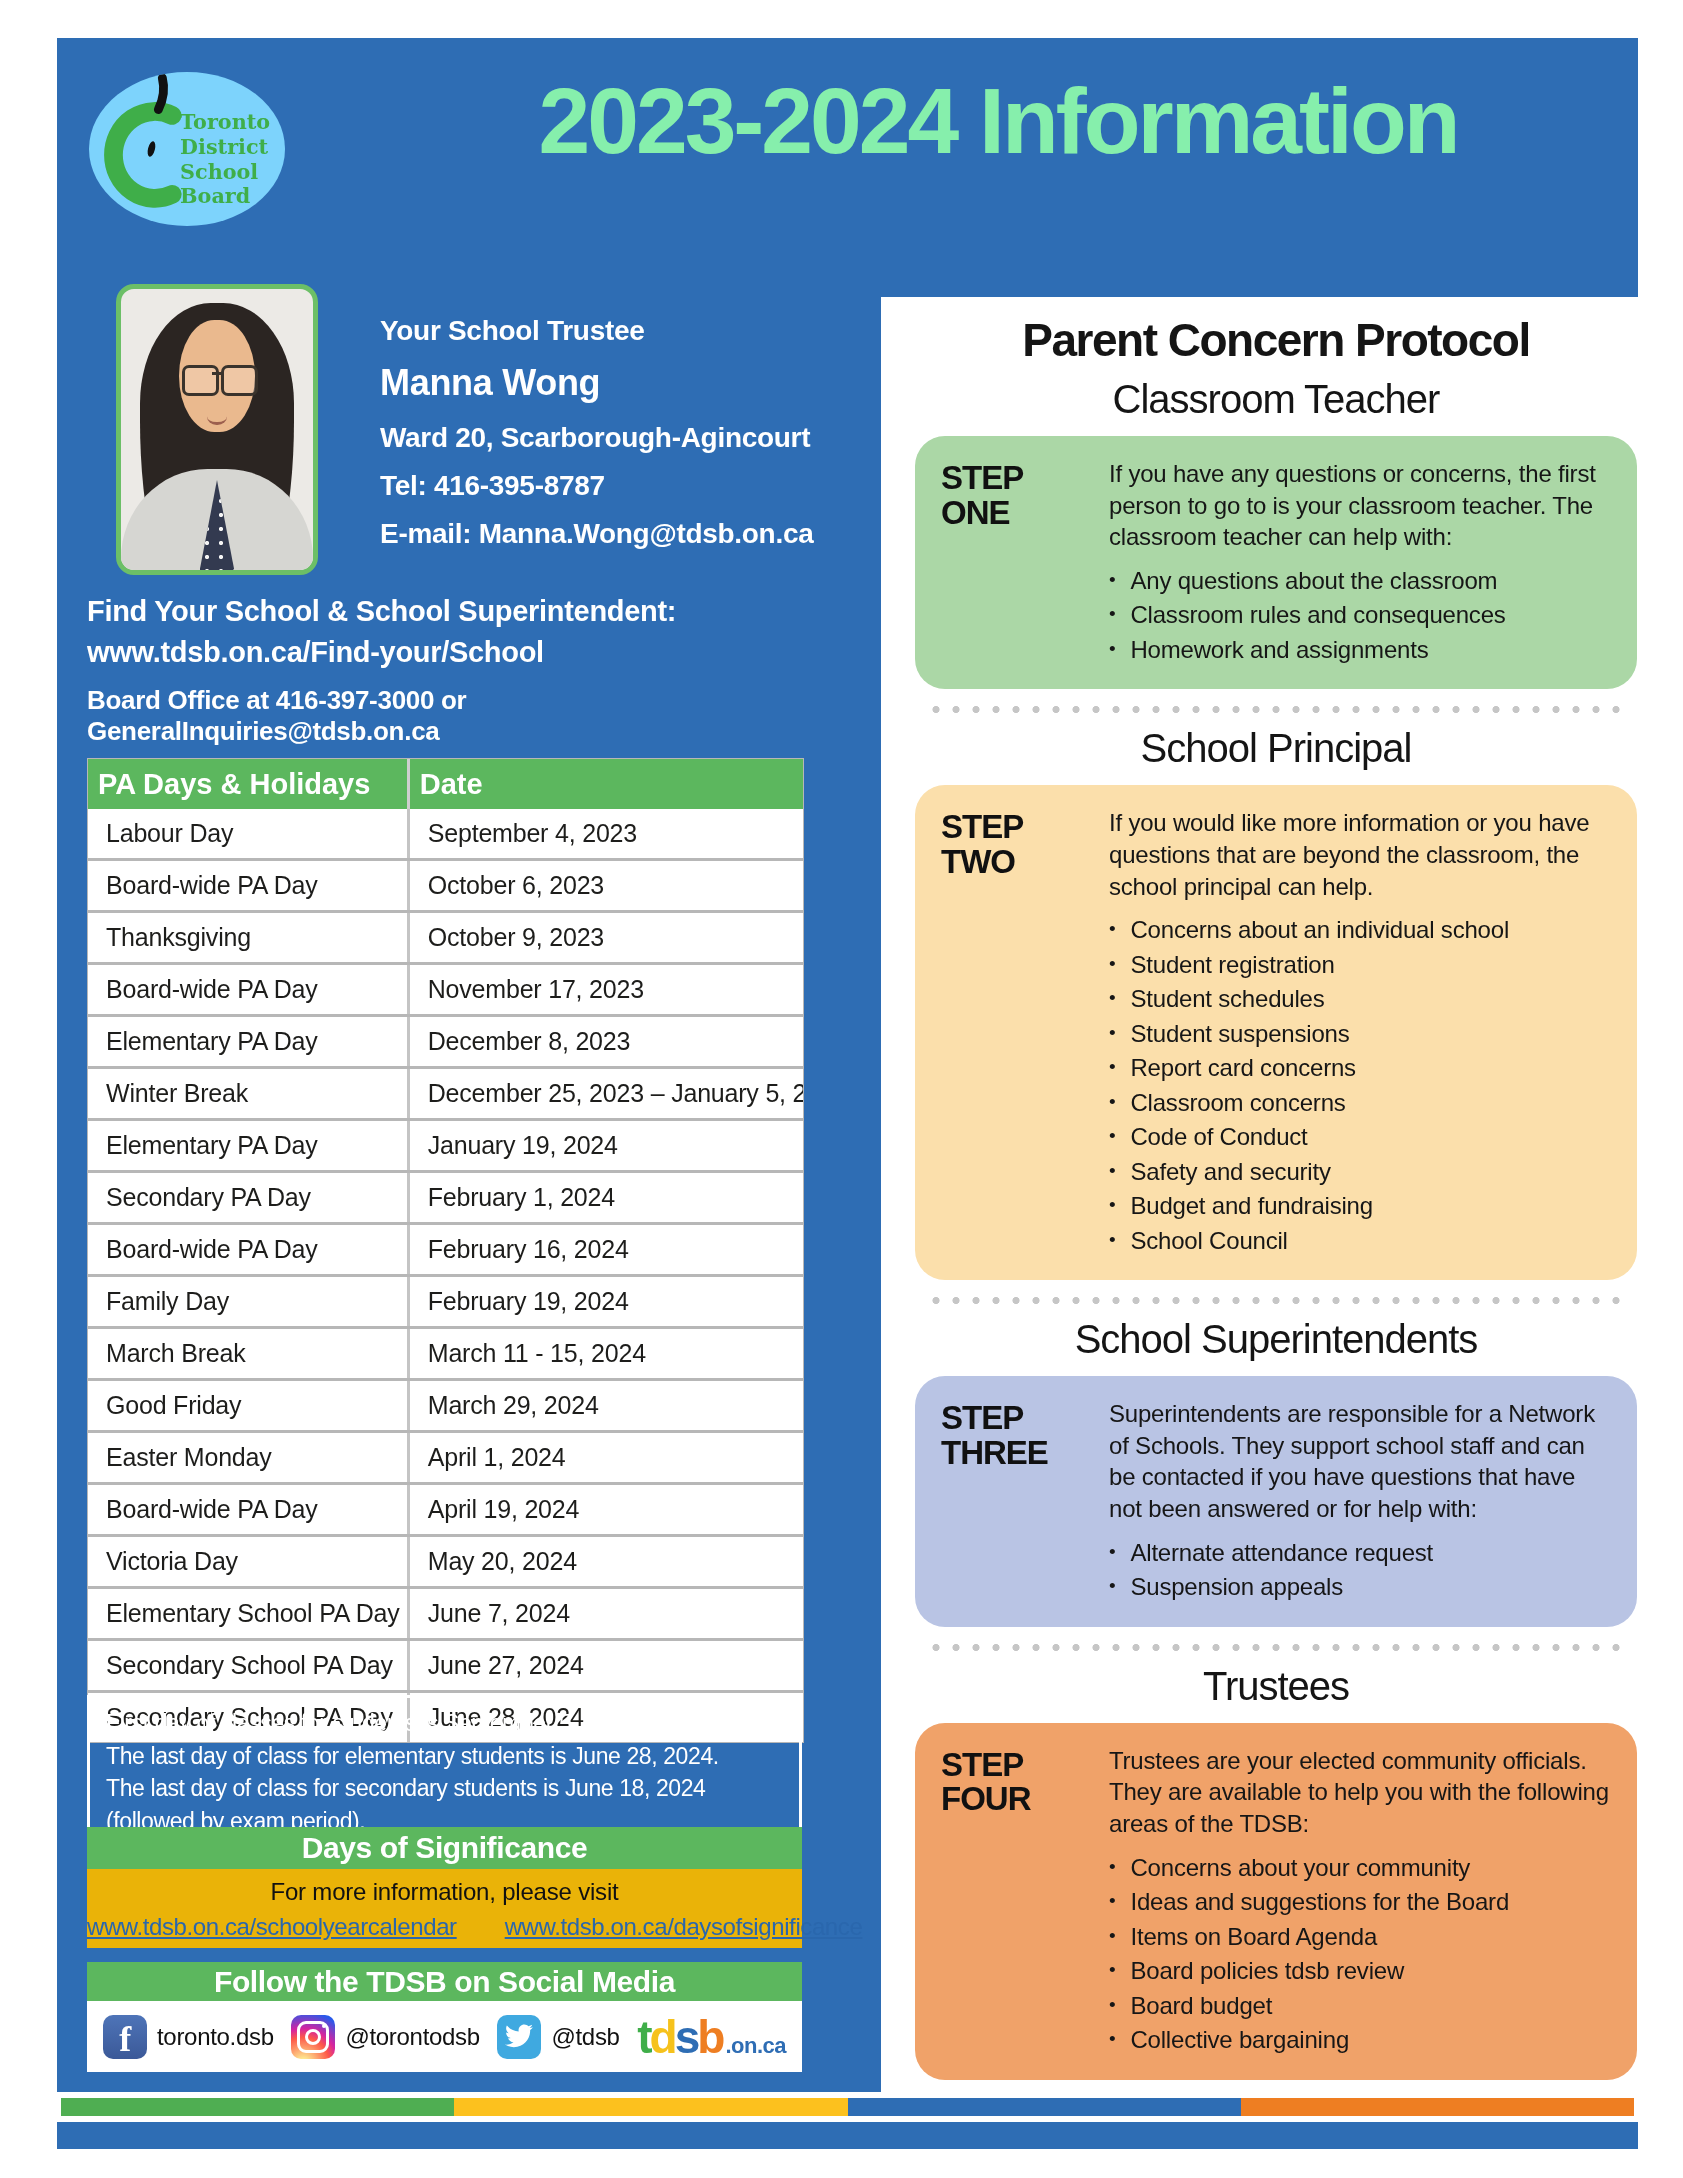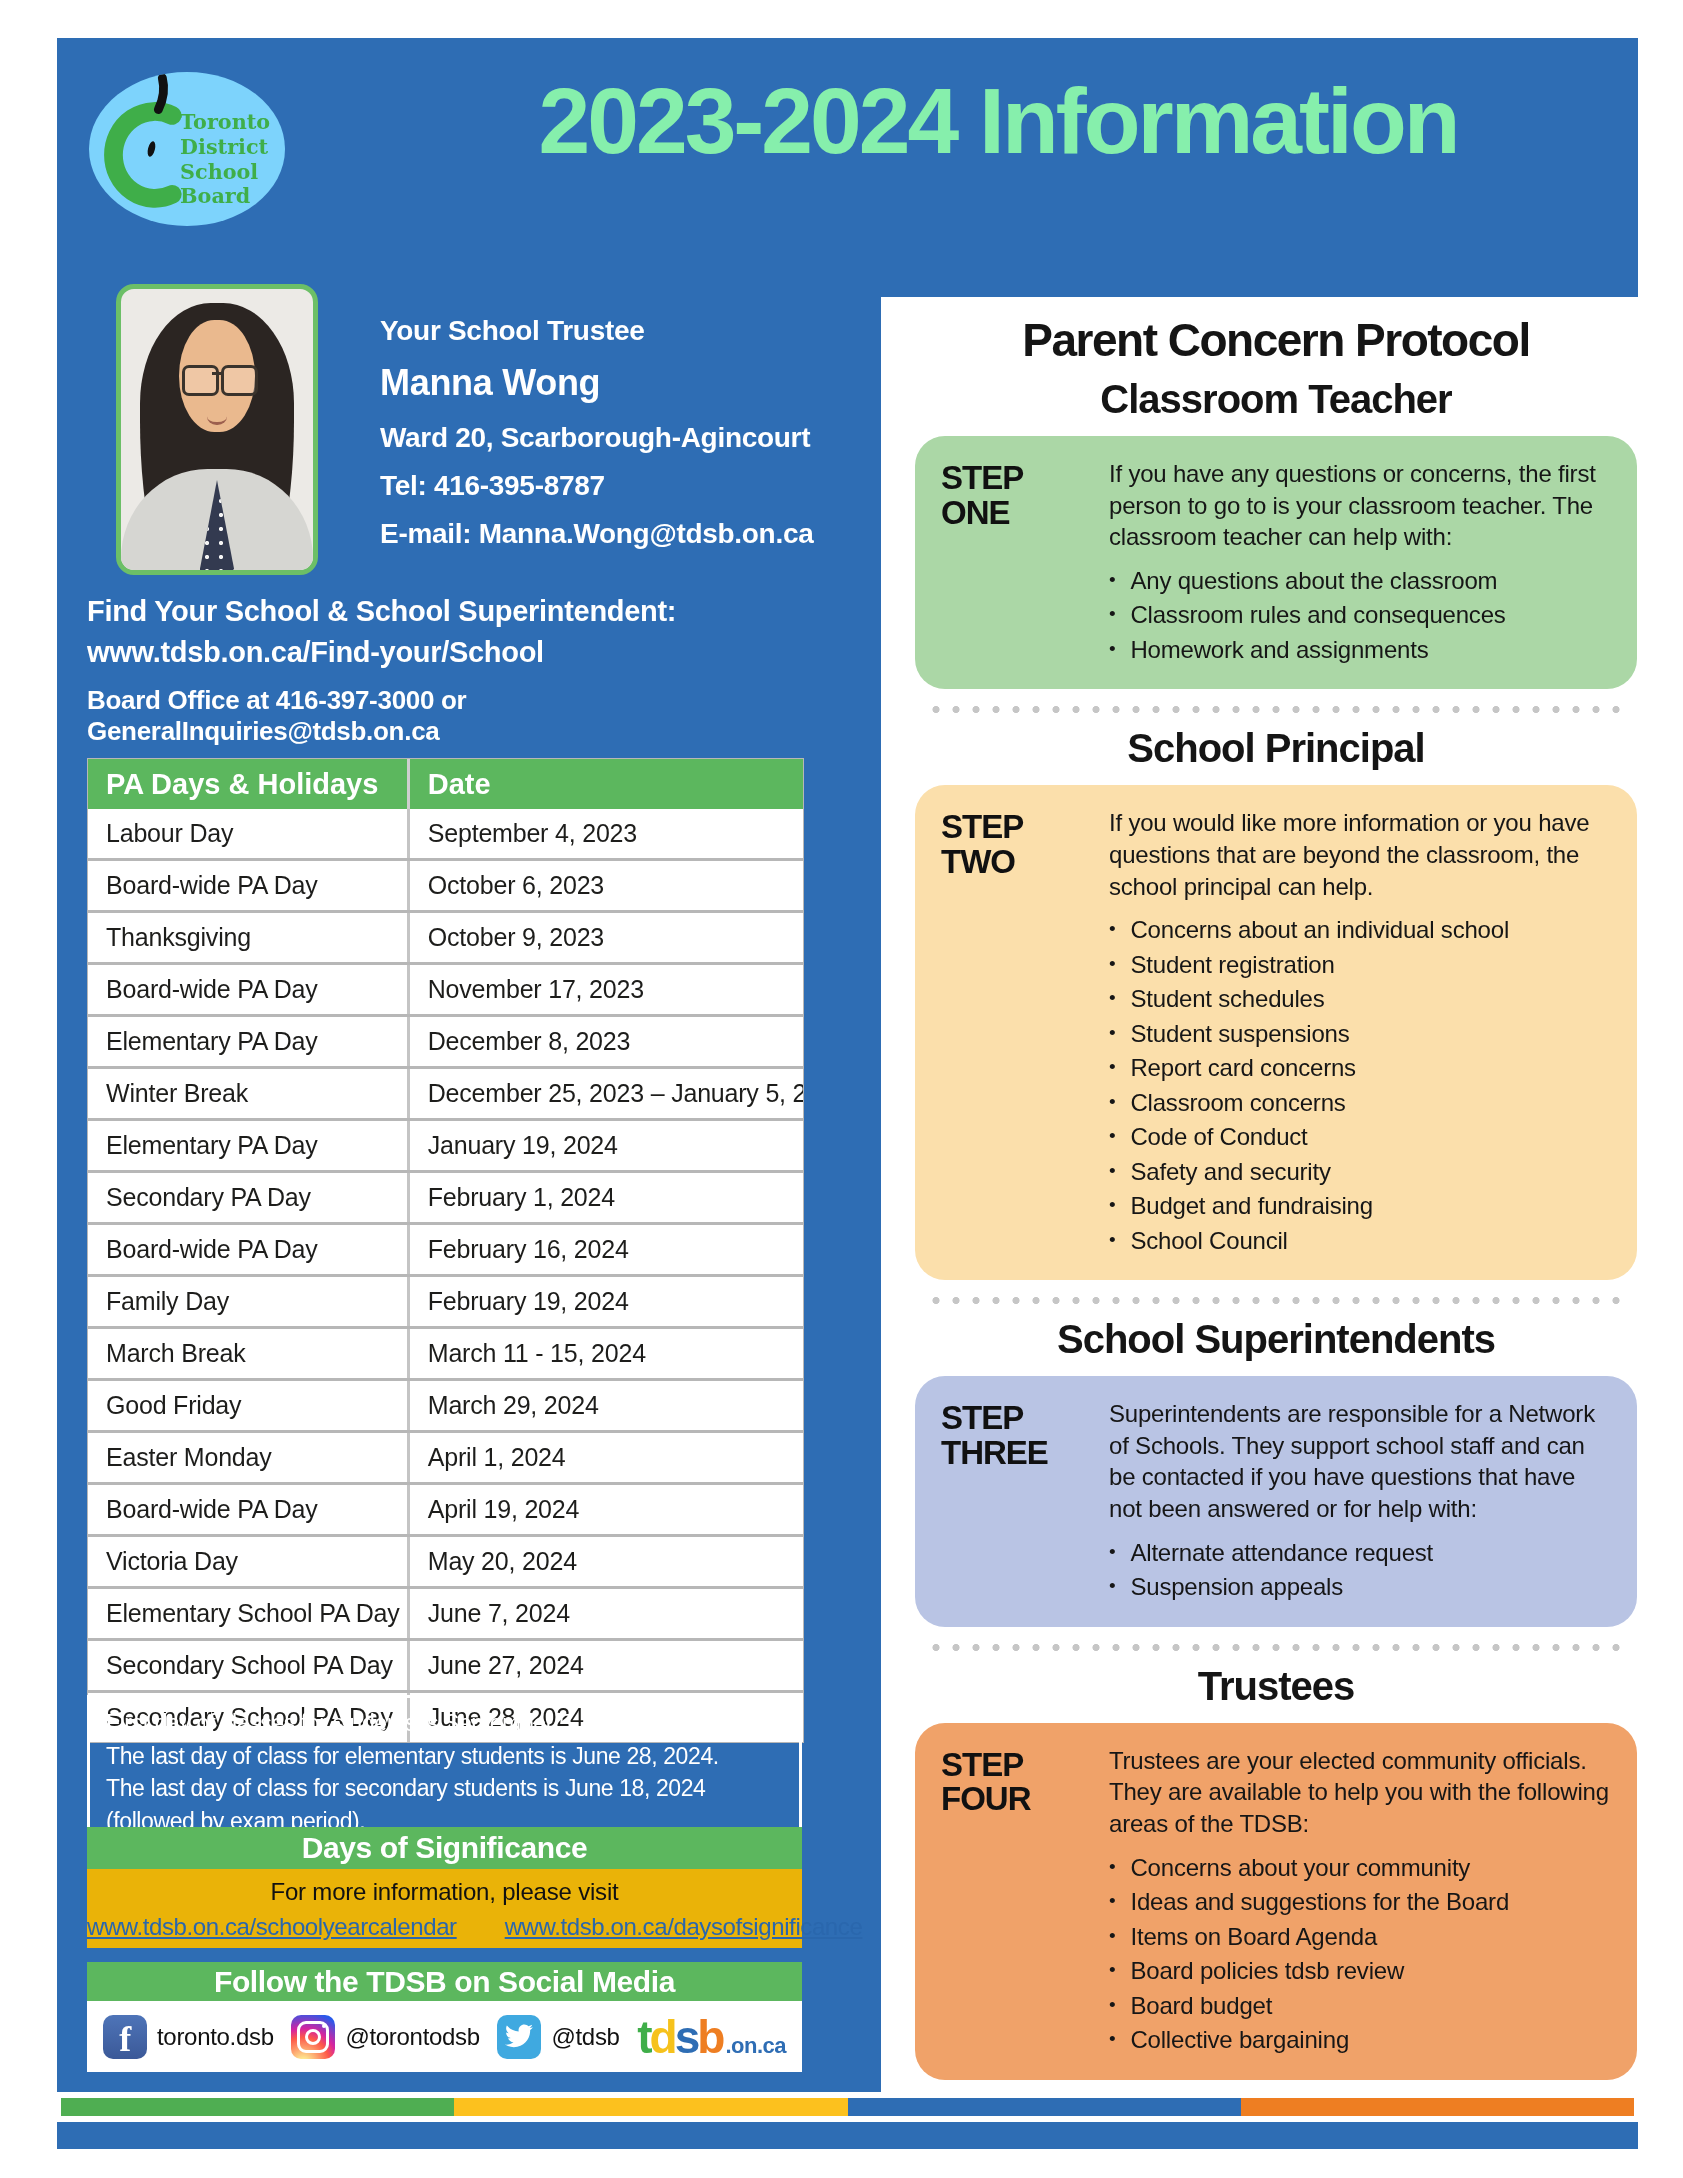--- a/index.html
+++ b/index.html
@@ -40,21 +40,21 @@
 
   
   .find-block{position:absolute;left:30px;top:557px;width:738px;color:#fff;font-weight:700;letter-spacing:-0.3px;}
   .fb-l1,.fb-l2{font-size:29px;margin-bottom:8px;}
   .fb-l3{font-size:26px;margin-top:16px;}
 
   
   .pa-table{position:absolute;left:30px;top:720px;width:715px;background:#fff;border:1px solid #b7b7b7;}
   .pa-header{display:grid;grid-template-columns:45% 55%;background:#5cb75e;color:#fff;
              font-size:29px;font-weight:700;line-height:50px;height:50px;}
-  .pa-header .cell{padding-left:18px;}
+  .pa-header .cell{padding-left:10px;}
   .pa-header .cell:first-child{border-right:3px solid #cfcfcf;}
   .pa-row{display:grid;grid-template-columns:45% 55%;height:49px;line-height:48px;font-size:25px;
           color:#1d1d1b;letter-spacing:-0.2px;border-top:3px solid #b7b7b7;}
   .pa-row:first-of-type{border-top:none;}
   .pa-row .cell{padding-left:18px;white-space:nowrap;overflow:hidden;}
   .pa-row .cell:first-child{border-right:3px solid #c4c4c4;}
 
   
   .note-box{position:absolute;left:30px;top:1657px;width:715px;border:3px solid #fff;box-sizing:border-box;
             padding:9px 16px;color:#fff;font-weight:400;font-size:23px;line-height:1.42;letter-spacing:-0.4px;}
@@ -84,21 +84,21 @@
   .tw{background:#3fa9e0;}
   .tw svg{position:absolute;left:8px;top:9px;}
   .tdsb-word{display:flex;align-items:baseline;cursor:pointer;}
   .tdsb-word b{font-size:46px;font-weight:800;letter-spacing:-3px;line-height:1;}
   .tdsb-suffix{font-size:22px;font-weight:700;color:#2e6db4;margin-left:3px;letter-spacing:-0.5px;}
 
   
   .right-panel{position:absolute;left:824px;top:259px;width:790px;height:1802px;background:#fff;
                box-sizing:border-box;padding:0 34px;overflow:hidden;}
   .pcp-title{margin:16px 0 0;text-align:center;font-size:46px;font-weight:800;color:#151515;letter-spacing:-1.5px;}
-  .sec-h{margin:10px 0 14px;text-align:center;font-size:40px;font-weight:700;color:#151515;letter-spacing:-1px;}
+  .sec-h{margin:10px 0 14px;text-align:center;font-size:40px;font-weight:400;color:#151515;letter-spacing:-1px;}
   .step-box{border-radius:30px;padding:22px 26px 24px 26px;display:grid;grid-template-columns:147px 1fr;
             column-gap:21px;box-sizing:border-box;}
   .step-label{font-size:33px;font-weight:800;color:#111;line-height:1.05;letter-spacing:-1px;padding-top:3px;}
   .step-body p{margin:0;font-size:24px;line-height:1.32;color:#161616;letter-spacing:-0.2px;}
   .bullets{margin-top:13px;display:flex;flex-direction:column;gap:4px;}
   .bullet{display:flex;gap:15px;font-size:24px;line-height:1.27;color:#161616;letter-spacing:-0.2px;}
   .bullet .dot{font-size:19px;flex:none;transform:translateY(2px);}
   .sep{height:9px;margin:16px 8px 12px;
        background-image:radial-gradient(circle,#c6c6c6 3.2px,transparent 3.9px);
        background-size:20px 9px;background-position:center;}

